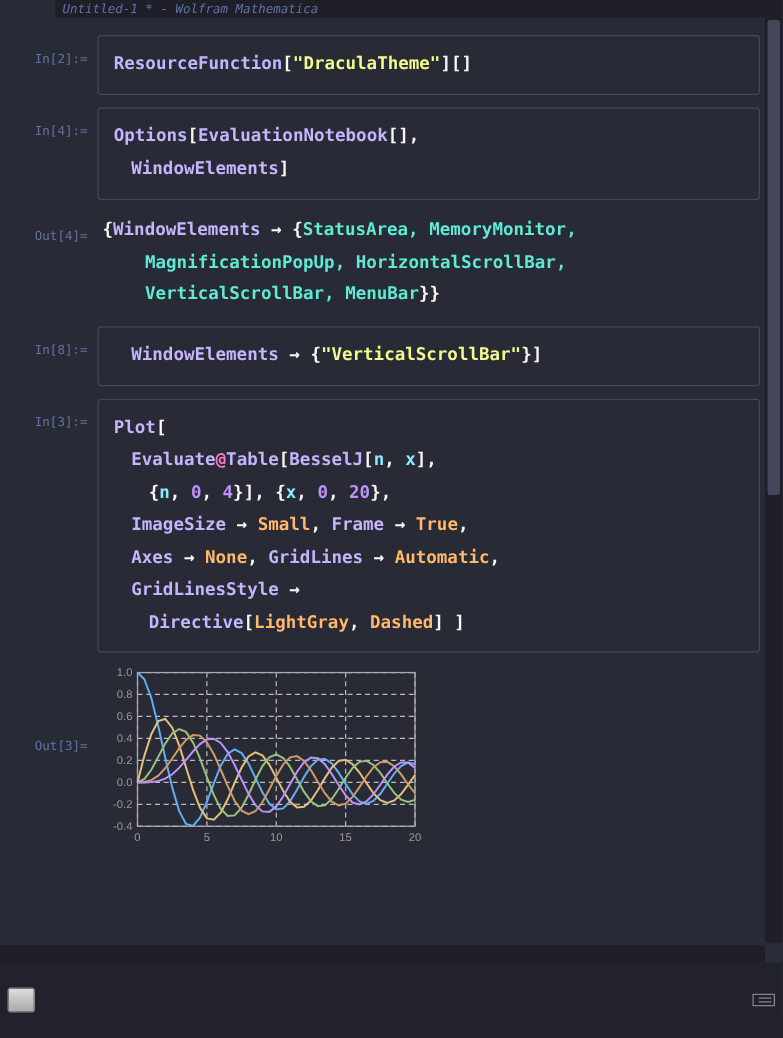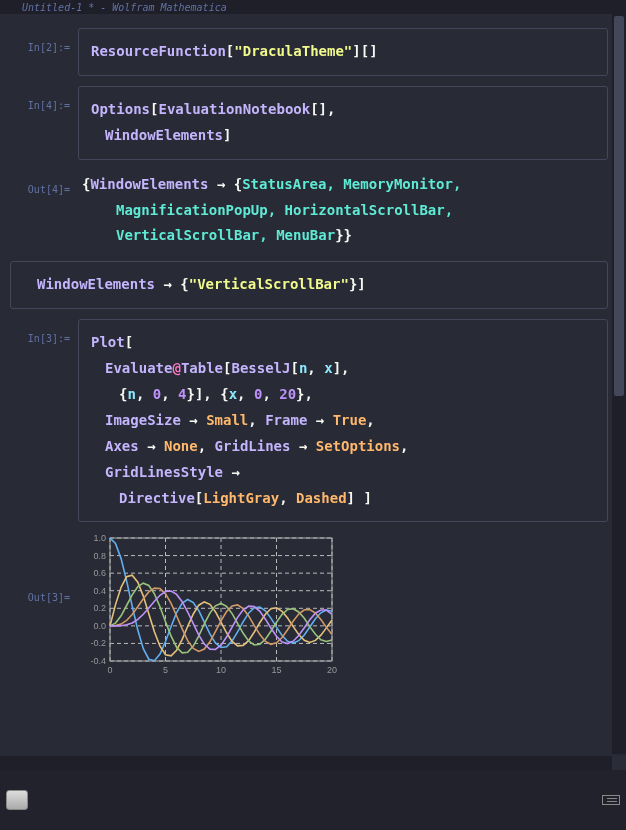--- a/index.html
+++ b/index.html
@@ -9,23 +9,24 @@
       background: #282a36;
       font-family: 'Consolas', 'Monaco', monospace;
       color: #f8f8f2;
       overflow: hidden;
       position: relative;
     }
     .titlebar {
       background: #1e1f29;
       color: #6272a4;
       font-size: 10px;
-      padding: 2px 22px;
+      padding: 2px 6px;
       font-style: italic;
       height: 14px;
+      margin-left: 44px;
     }
     .notebook {
       padding: 14px 18px 10px 10px;
       height: 740px;
       overflow: hidden;
     }
     .cell-group {
       display: flex;
       align-items: stretch;
       margin-bottom: 10px;
@@ -203,37 +204,38 @@
       <div class="indent3"><span class="tk-out">MagnificationPopUp</span><span class="tk-out">, </span><span class="tk-out">HorizontalScrollBar</span><span class="tk-out">,</span></div>
       <div class="indent3"><span class="tk-out">VerticalScrollBar</span><span class="tk-out">, </span><span class="tk-out">MenuBar</span><span class="tk-brace">}</span><span class="tk-brace">}</span></div>
     </div>
     <div class="brackets">
         <div class="bracket accent"></div>
         <div class="bracket accent"></div>
       </div>
   </div>
 
   <div class="cell-group">
+    <div class="cell-label">In[8]:=</div>
     <div class="cell-content">
       <div class="indent1"><span class="tk-fn">WindowElements</span><span class="tk-arrow"> → </span><span class="tk-brace">{</span><span class="tk-str">"VerticalScrollBar"</span><span class="tk-brace">}</span><span class="tk-sym">]</span></div>
     </div>
     <div class="brackets">
         <div class="bracket accent"></div>
         <div class="bracket accent"></div>
       </div>
   </div>
 
   <div class="cell-group">
     <div class="cell-label">In[3]:=</div>
     <div class="cell-content">
       <div><span class="tk-fn">Plot</span><span class="tk-sym">[</span></div>
       <div class="indent1"><span class="tk-fn">Evaluate</span><span class="tk-op">@</span><span class="tk-fn">Table</span><span class="tk-sym">[</span><span class="tk-fn">BesselJ</span><span class="tk-sym">[</span><span class="tk-var">n</span><span class="tk-sym">,</span><span class="tk-var"> x</span><span class="tk-sym">]</span><span class="tk-sym">,</span></div>
       <div class="indent2"><span class="tk-brace">{</span><span class="tk-var">n</span><span class="tk-sym">,</span><span class="tk-num"> 0</span><span class="tk-sym">,</span><span class="tk-num"> 4</span><span class="tk-brace">}</span><span class="tk-sym">]</span><span class="tk-sym">, </span><span class="tk-brace">{</span><span class="tk-var">x</span><span class="tk-sym">,</span><span class="tk-num"> 0</span><span class="tk-sym">,</span><span class="tk-num"> 20</span><span class="tk-brace">}</span><span class="tk-sym">,</span></div>
       <div class="indent1"><span class="tk-fn">ImageSize</span><span class="tk-arrow"> → </span><span class="tk-kw">Small</span><span class="tk-sym">, </span><span class="tk-fn">Frame</span><span class="tk-arrow"> → </span><span class="tk-kw">True</span><span class="tk-sym">,</span></div>
-      <div class="indent1"><span class="tk-fn">Axes</span><span class="tk-arrow"> → </span><span class="tk-kw">None</span><span class="tk-sym">, </span><span class="tk-fn">GridLines</span><span class="tk-arrow"> → </span><span class="tk-kw">SetOptions</span><span class="tk-sym">,</span></div>
+      <div class="indent1"><span class="tk-fn">Axes</span><span class="tk-arrow"> → </span><span class="tk-kw">None</span><span class="tk-sym">, </span><span class="tk-fn">GridLines</span><span class="tk-arrow"> → </span><span class="tk-kw">Automatic</span><span class="tk-sym">,</span></div>
       <div class="indent1"><span class="tk-fn">GridLinesStyle</span><span class="tk-arrow"> →</span></div>
       <div class="indent2"><span class="tk-fn">Directive</span><span class="tk-sym">[</span><span class="tk-kw">LightGray</span><span class="tk-sym">, </span><span class="tk-kw">Dashed</span><span class="tk-sym">]</span><span class="tk-sym"> ]</span></div>
     </div>
     <div class="brackets">
         <div class="bracket accent"></div>
         <div class="bracket accent"></div>
       </div>
   </div>
 
   <div class="cell-group">

